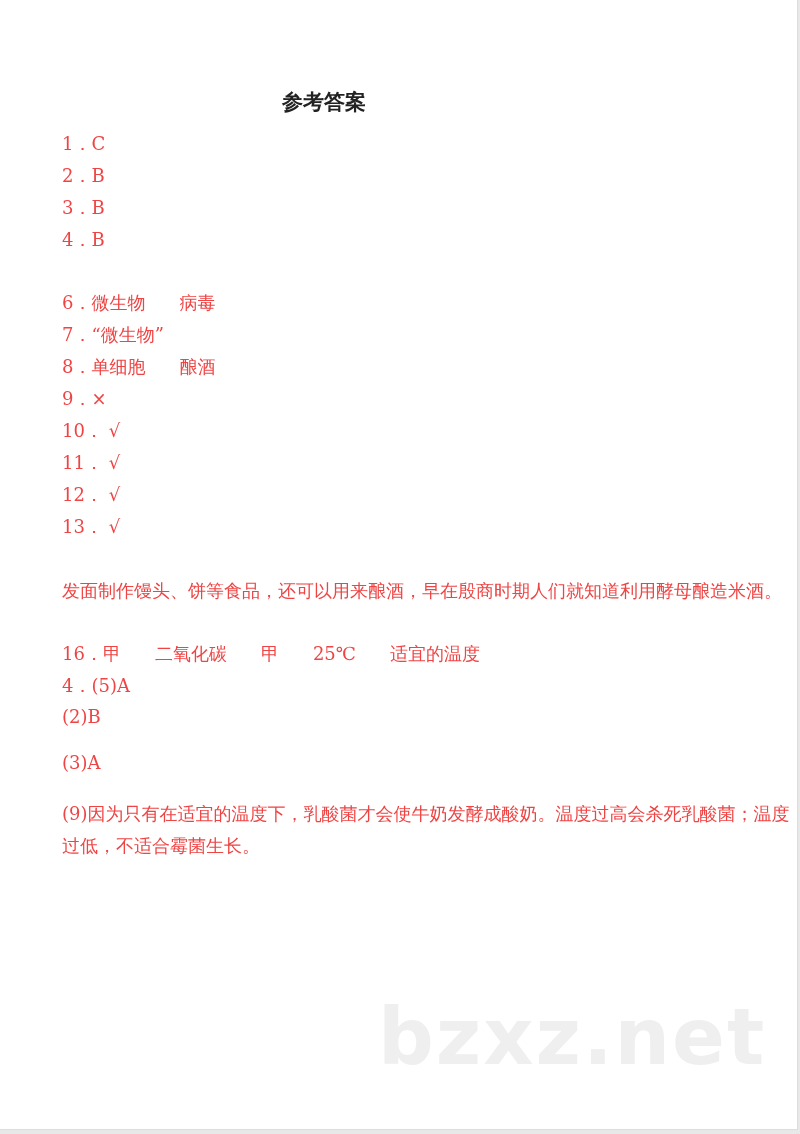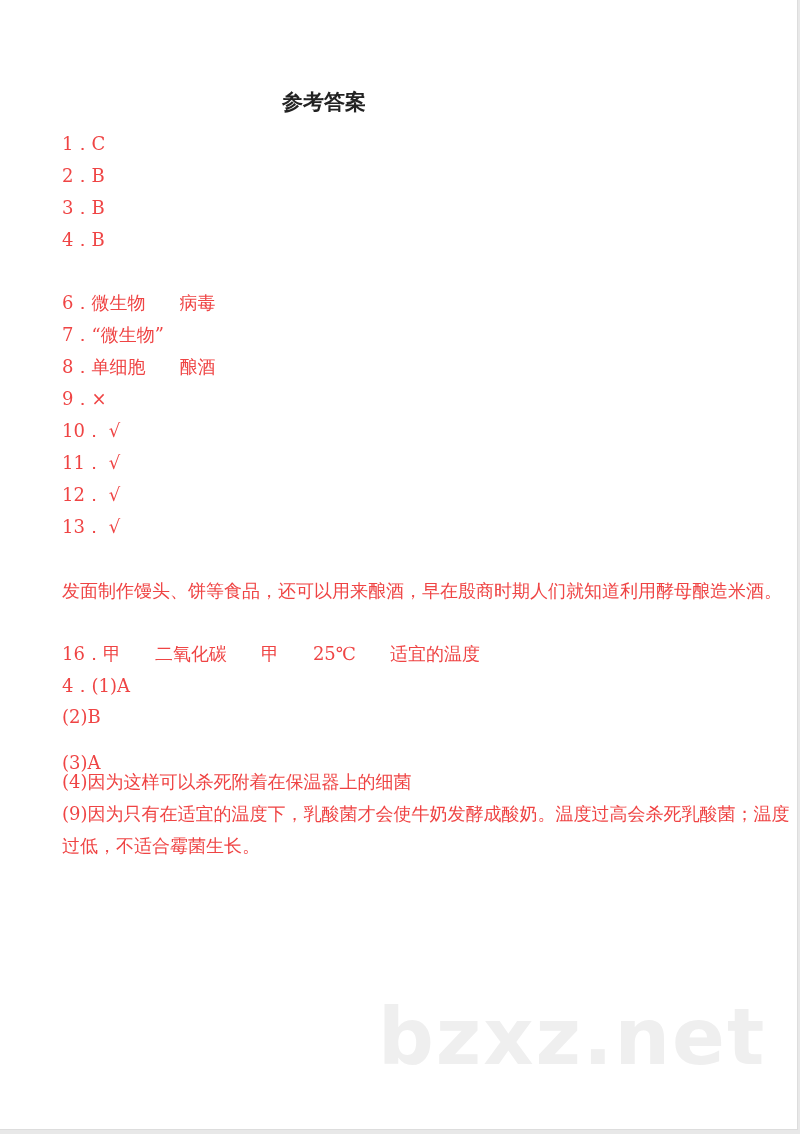--- a/index.html
+++ b/index.html
@@ -29,21 +29,20 @@
   <div class="line" style="top:355px"><span>8．</span><span>单细胞</span><span class="gap"></span><span>酿酒</span></div>
   <div class="line" style="top:387px"><span>9．</span><span>×</span></div>
   <div class="line" style="top:419px"><span>10．</span> <span>√</span></div>
   <div class="line" style="top:451px"><span>11．</span> <span>√</span></div>
   <div class="line" style="top:483px"><span>12．</span> <span>√</span></div>
   <div class="line" style="top:515px"><span>13．</span> <span>√</span></div>
 
   <div class="line" style="top:579px">发面制作馒头、饼等食品，还可以用来酿酒，早在殷商时期人们就知道利用酵母酿造米酒。</div>
   <div class="line" style="top:642px"><span>16．</span><span>甲</span><span class="gap"></span><span>二氧化碳</span><span class="gap"></span><span>甲</span><span class="gap"></span><span>25℃</span><span class="gap"></span><span>适宜的温度</span></div>
 
-  <div class="line" style="top:674px"><span>4．</span><span>(1)A</span></div>
+  <div class="line" style="top:674px"><span>4．</span><span>(5)A</span></div>
   <div class="line" style="top:706px">(2)B</div>
   <div class="line" style="top:752px">(3)A</div>
-  <div class="line" style="top:770px">(4)因为这样可以杀死附着在保温器上的细菌</div>
   <div class="line" style="top:802px">(9)因为只有在适宜的温度下，乳酸菌才会使牛奶发酵成酸奶。温度过高会杀死乳酸菌；温度</div>
   <div class="line" style="top:834px">过低，不适合霉菌生长。</div>
 
   <div class="wm">bzxz.net</div>
 </div>
 
 </body></html>

